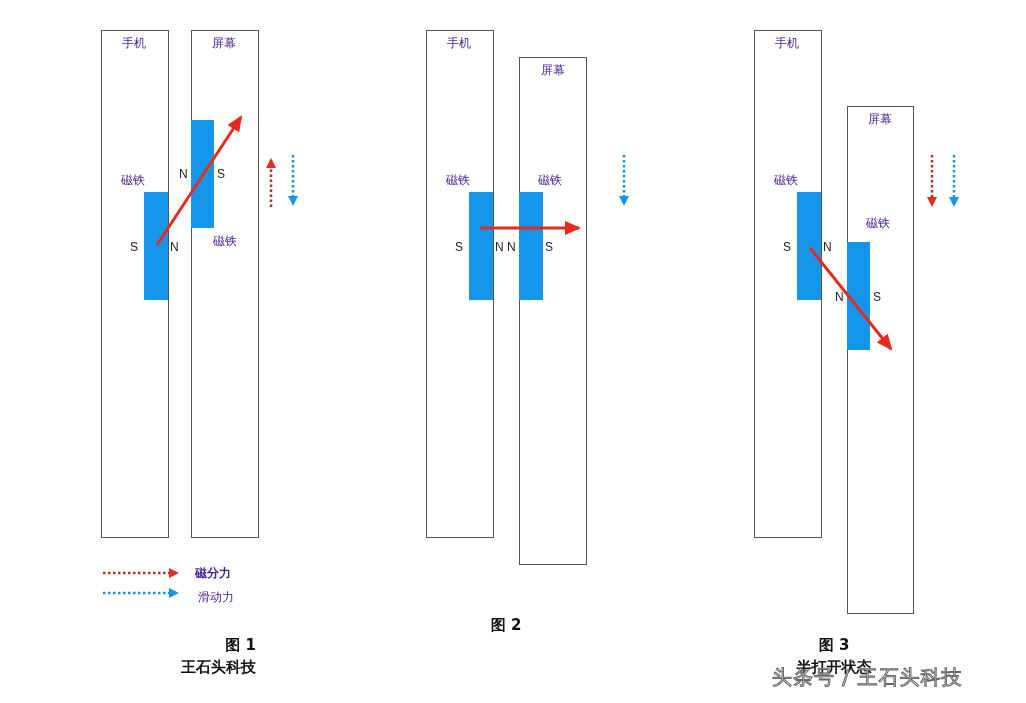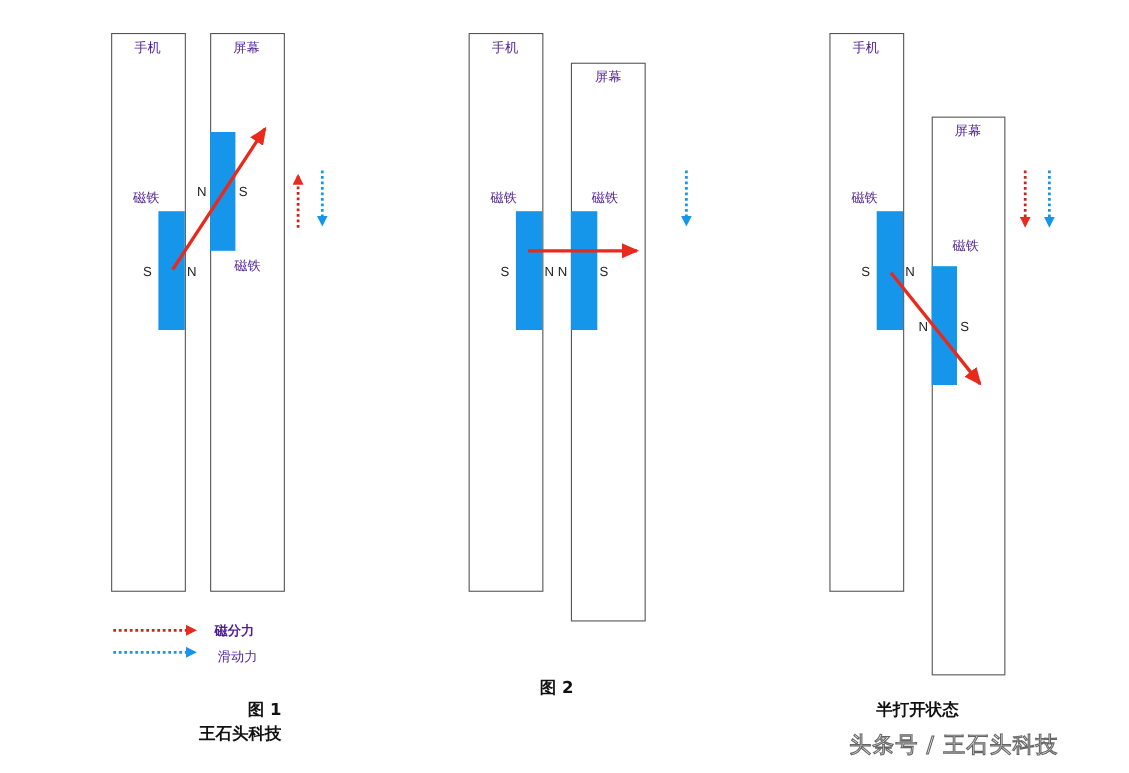--- a/index.html
+++ b/index.html
@@ -73,20 +73,21 @@
 
   <span class="lbl" style="left:774px;top:173px;">磁铁</span>
   <span class="lbl" style="left:866px;top:216px;">磁铁</span>
 
   <span class="pole" style="left:783px;top:240px;">S</span>
   <span class="pole" style="left:823px;top:240px;">N</span>
   <span class="pole" style="left:835px;top:290px;">N</span>
   <span class="pole" style="left:873px;top:290px;">S</span>
 
   <div class="caption" style="left:754px;top:634px;">
+    <div>图 3</div>
     <div>半打开状态</div>
   </div>
 </div>
 
 <svg class="overlay" width="1026" height="703" viewBox="0 0 1026 703">
   <defs>
     <marker id="redHead" markerWidth="10" markerHeight="10" refX="8" refY="5" orient="auto" markerUnits="userSpaceOnUse">
       <path d="M0,0 L10,5 L0,10 z" fill="#e8291c"></path>
     </marker>
     <marker id="blueHead" markerWidth="10" markerHeight="10" refX="8" refY="5" orient="auto" markerUnits="userSpaceOnUse">

